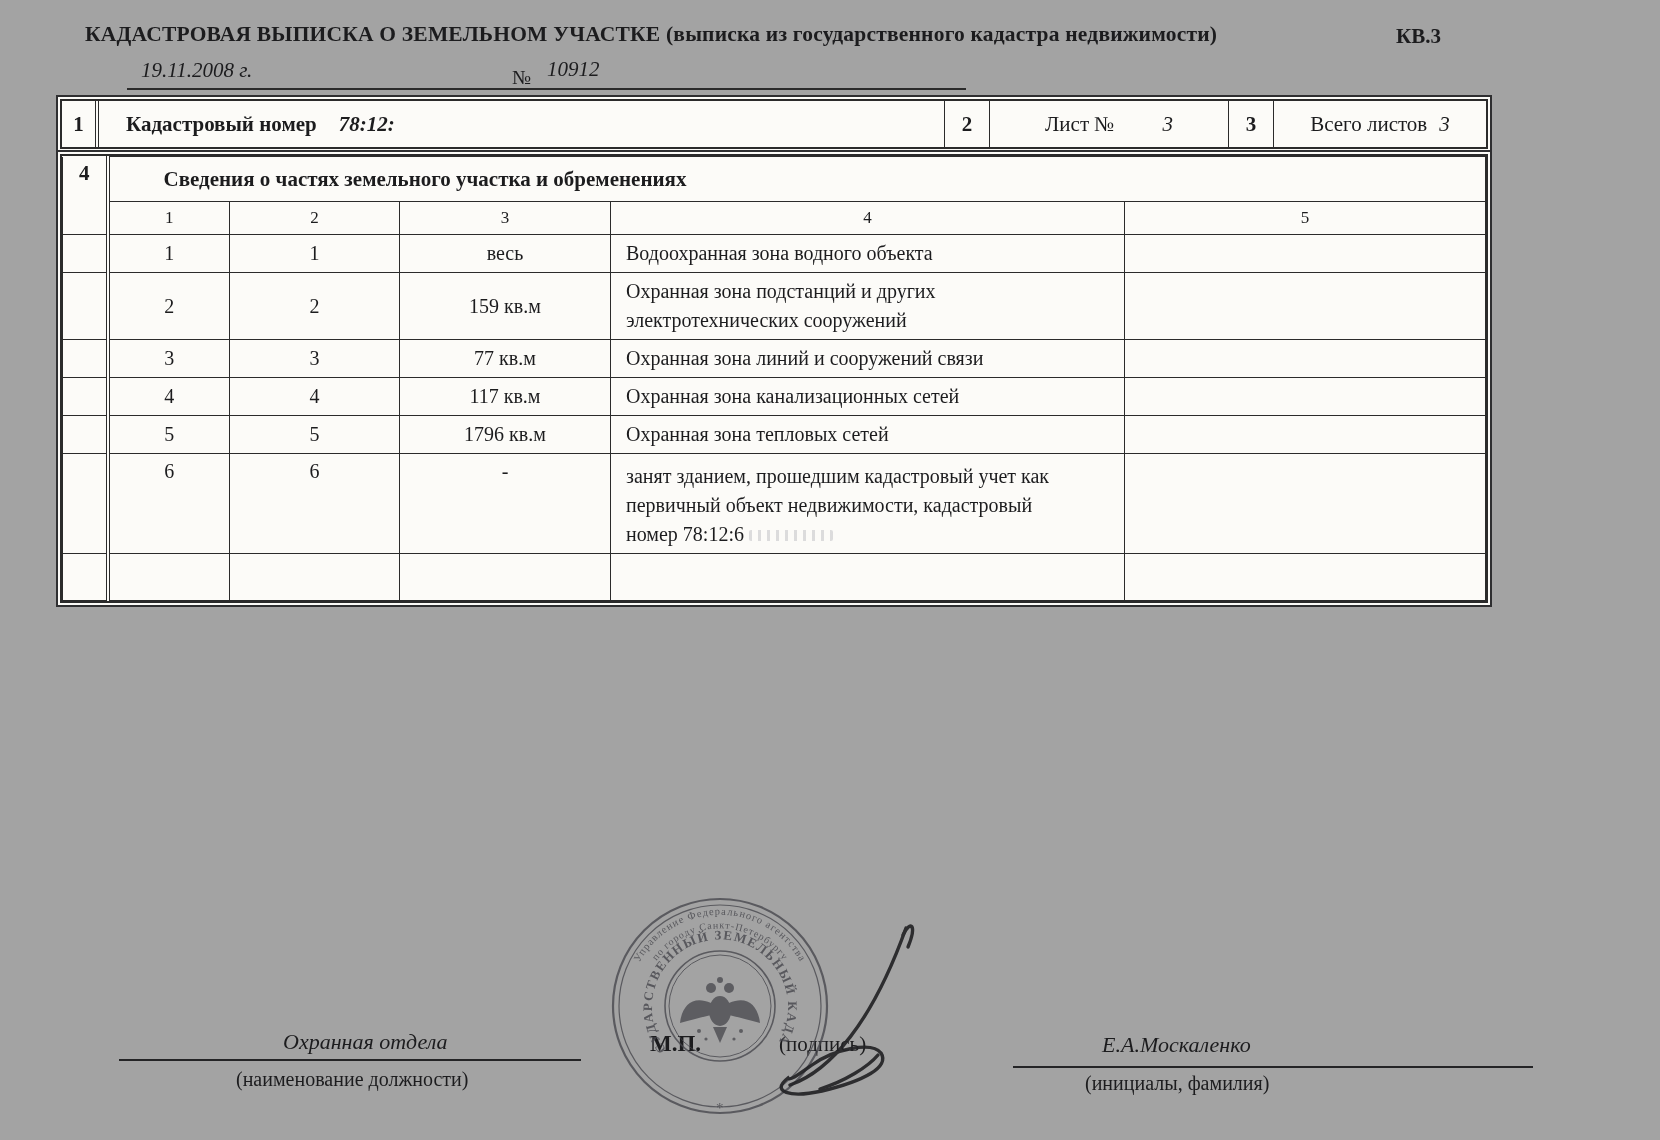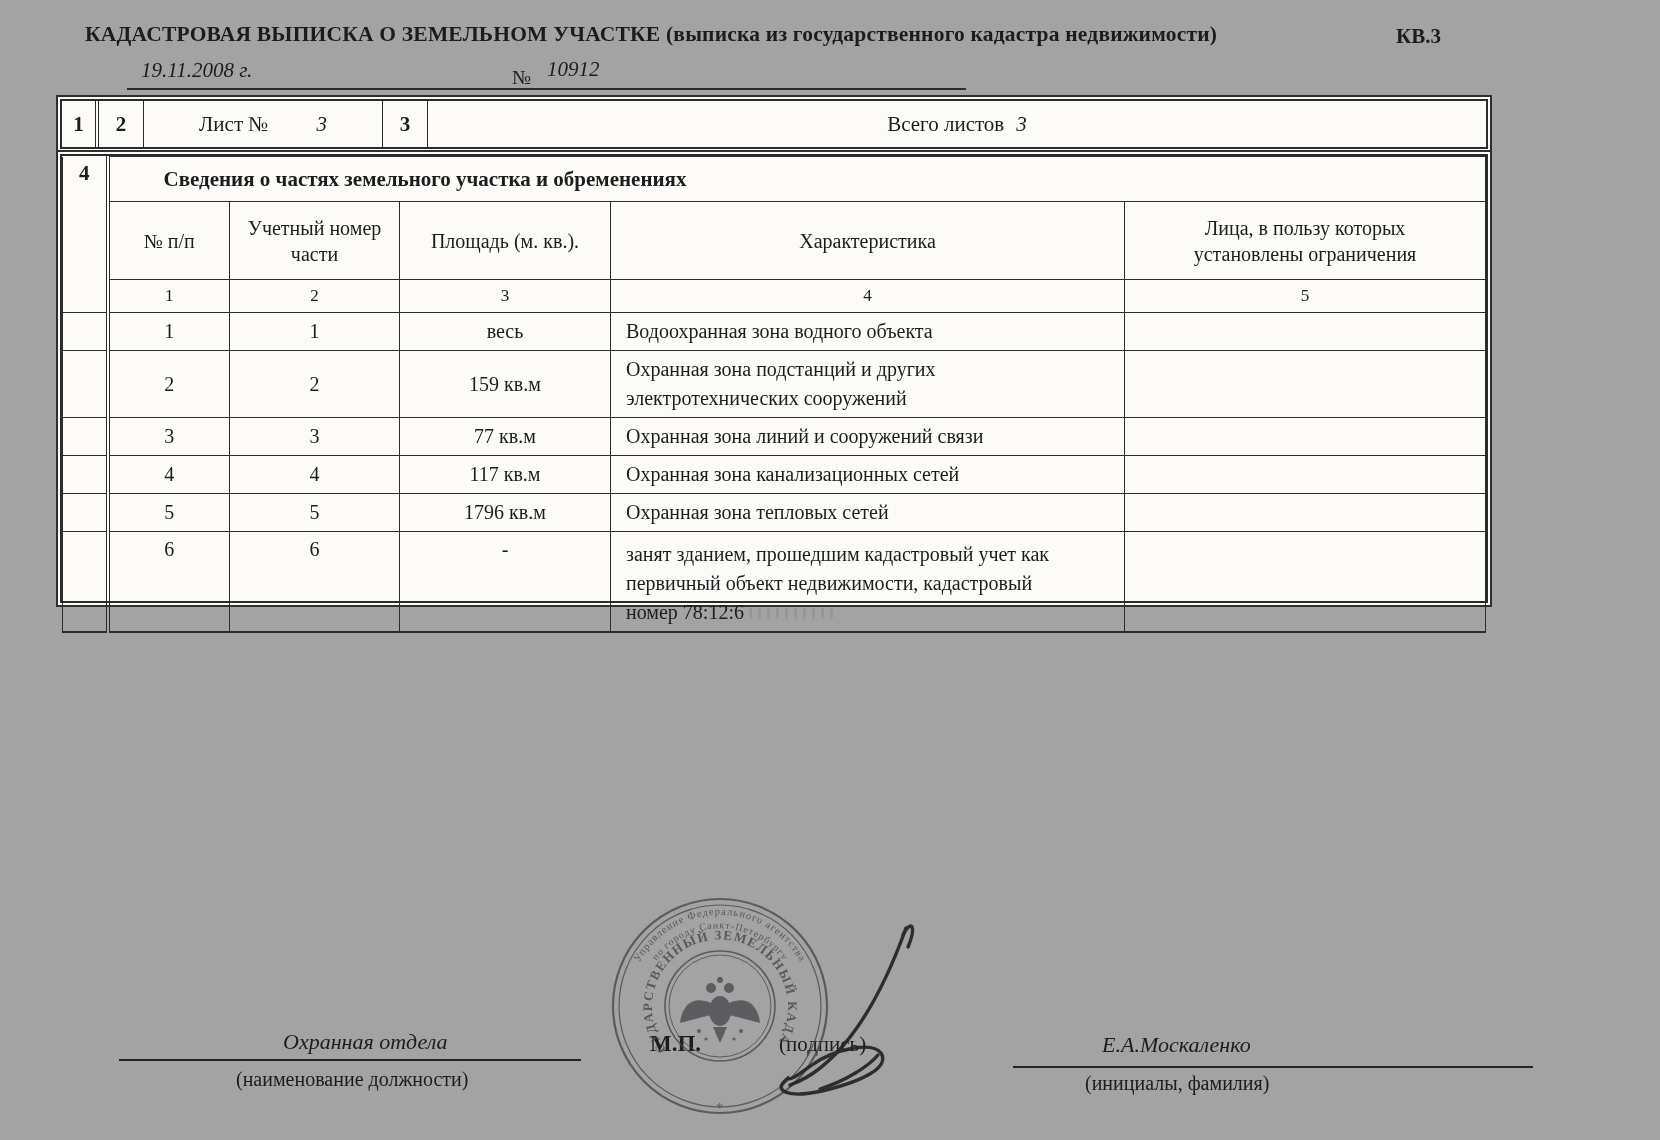--- a/index.html
+++ b/index.html
@@ -75,20 +75,24 @@
   <div class="form-code">КВ.3</div>
   <div class="date-value">19.11.2008 г.</div>
   <div class="date-line"></div>
   <div class="no-label">№</div>
   <div class="no-value">10912</div>
   <div class="no-line"></div>
 
   <div class="frame block1">
     <div class="t1">
       <div class="cell idx dbl">1</div>
+      <div class="cell main">
+        <span class="lbl">Кадастровый номер</span>
+        <span class="val">78:12:</span>
+      </div>
       <div class="cell idx i2">2</div>
       <div class="cell sheet">
         <span>Лист №</span>
         <span class="val">3</span>
       </div>
       <div class="cell idx i3">3</div>
       <div class="cell total">
         <span>Всего листов</span>
         <span class="val">3</span>
       </div>
@@ -102,28 +106,20 @@
           <col style="width:122px">
           <col style="width:170px">
         <col style="width:211px">
           <col style="width:514px">
           <col>
       </colgroup>
       <tbody>
           <tr style="height:45px">
         <td class="gutter idx4">4</td>
         <td class="heading" colspan="5">Сведения о частях земельного участка и обременениях</td>
-      </tr>
-      <tr class="colhead-row" style="height:78px">
-        <td class="gutter"></td>
-        <td>№ п/п</td>
-        <td>Учетный номер части</td>
-        <td>Площадь (м. кв.).</td>
-        <td>Характеристика</td>
-        <td style="padding:0 40px">Лица, в пользу которых установлены ограничения</td>
       </tr>
       <tr class="colnum-row" style="height:33px">
         <td class="gutter"></td>
         <td>1</td>
         <td>2</td>
         <td>3</td>
         <td>4</td>
         <td>5</td>
       </tr>
       <tr class="data-row" style="height:35px">

